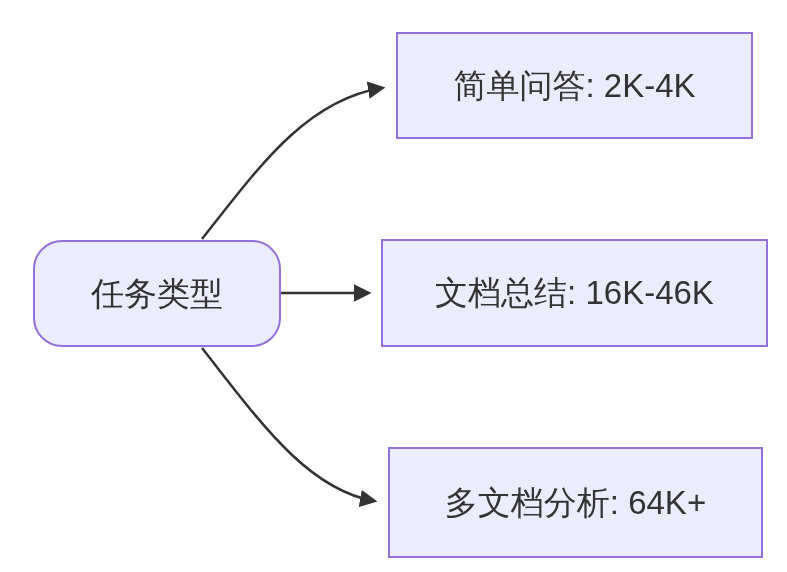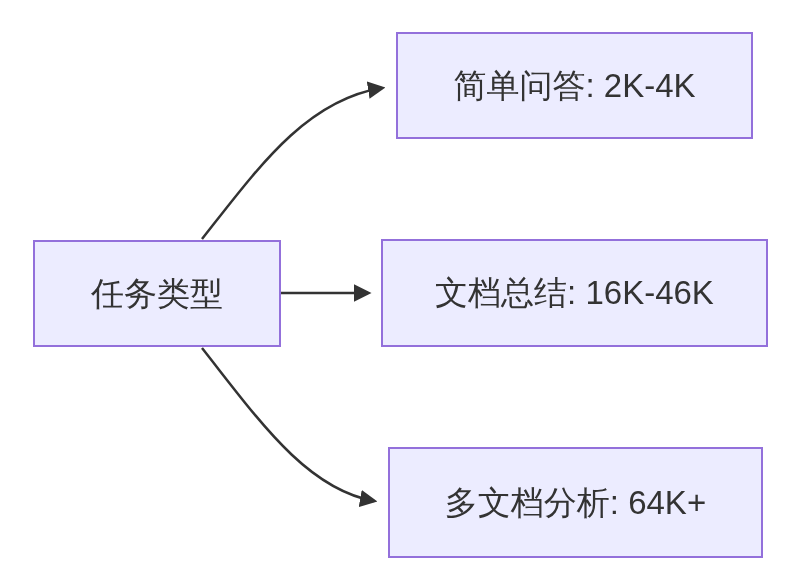--- a/index.html
+++ b/index.html
@@ -29,21 +29,21 @@
     border: 2px solid #9370DB;
     color: #333333;
     display: flex;
     align-items: center;
     justify-content: center;
     font-size: 33px;
     line-height: 1.2;
     text-align: center;
     white-space: nowrap;
   }
-  .node-root     { left: 33px;  top: 240px; width: 248px; height: 107px; }
+  .node-root     { left: 33px;  top: 240px; width: 248px; height: 107px; border-radius: 29px; }
   .node-qa       { left: 396px; top: 32px;  width: 357px; height: 107px; }
   .node-summary  { left: 381px; top: 239px; width: 387px; height: 108px; }
   .node-multidoc { left: 388px; top: 447px; width: 375px; height: 111px; }
 </style>
 </head>
 <body>
 
 <div class="canvas">
 
   <svg class="edges-layer" width="787" height="572" viewBox="0 0 787 572" xmlns="http://www.w3.org/2000/svg" aria-hidden="true">

